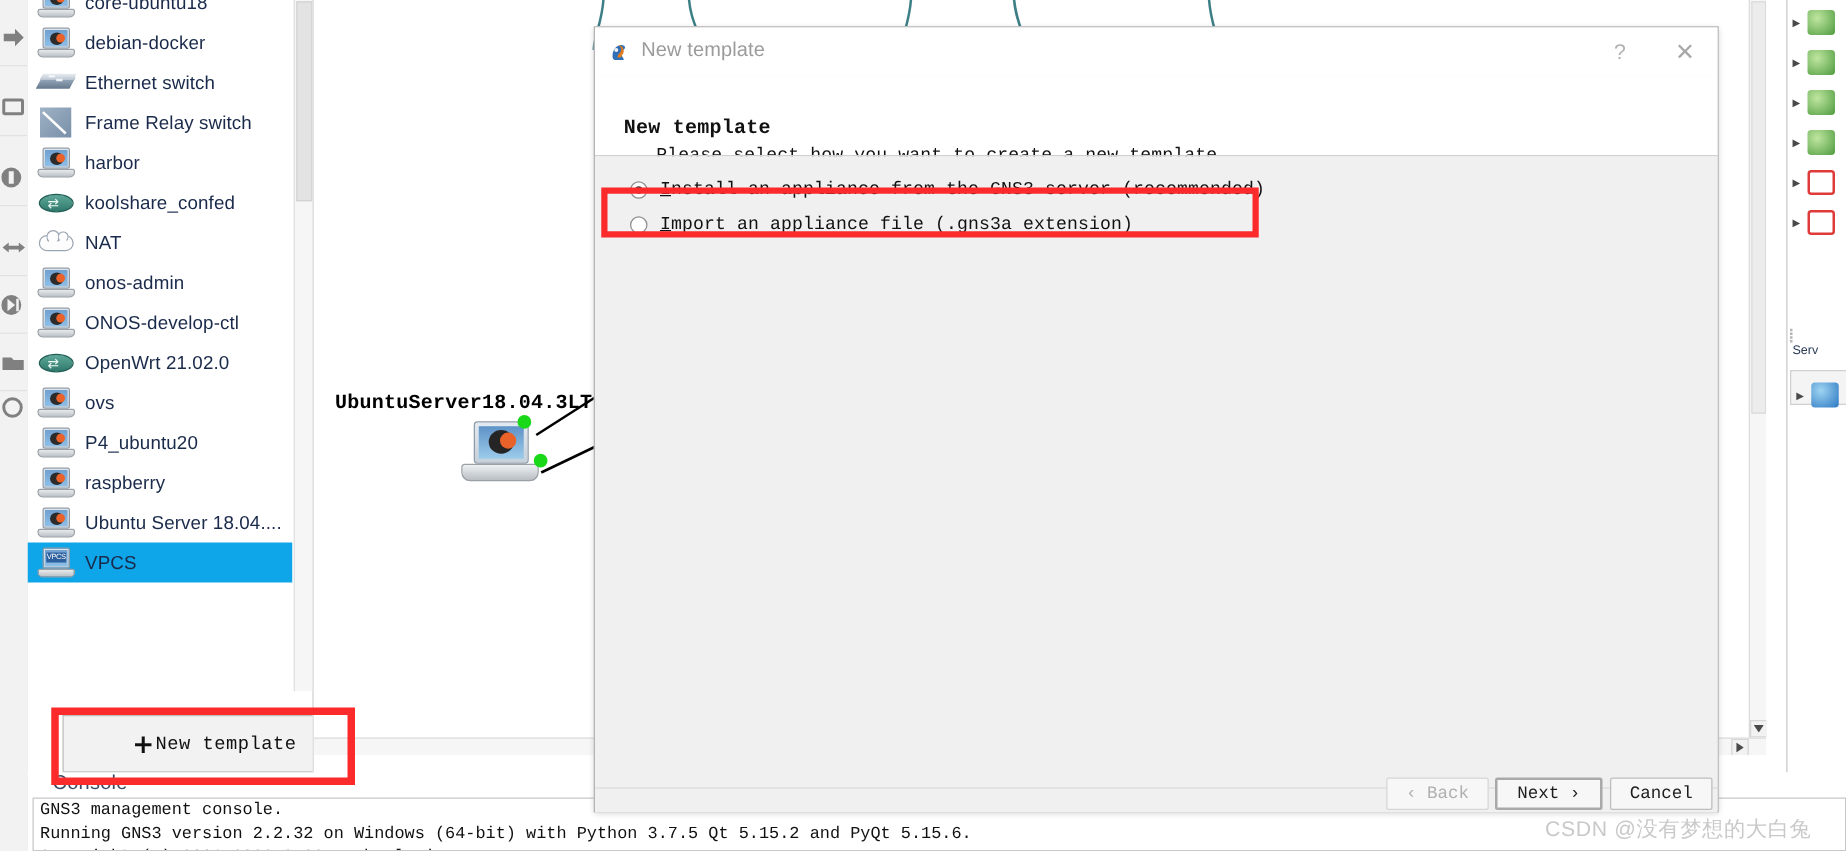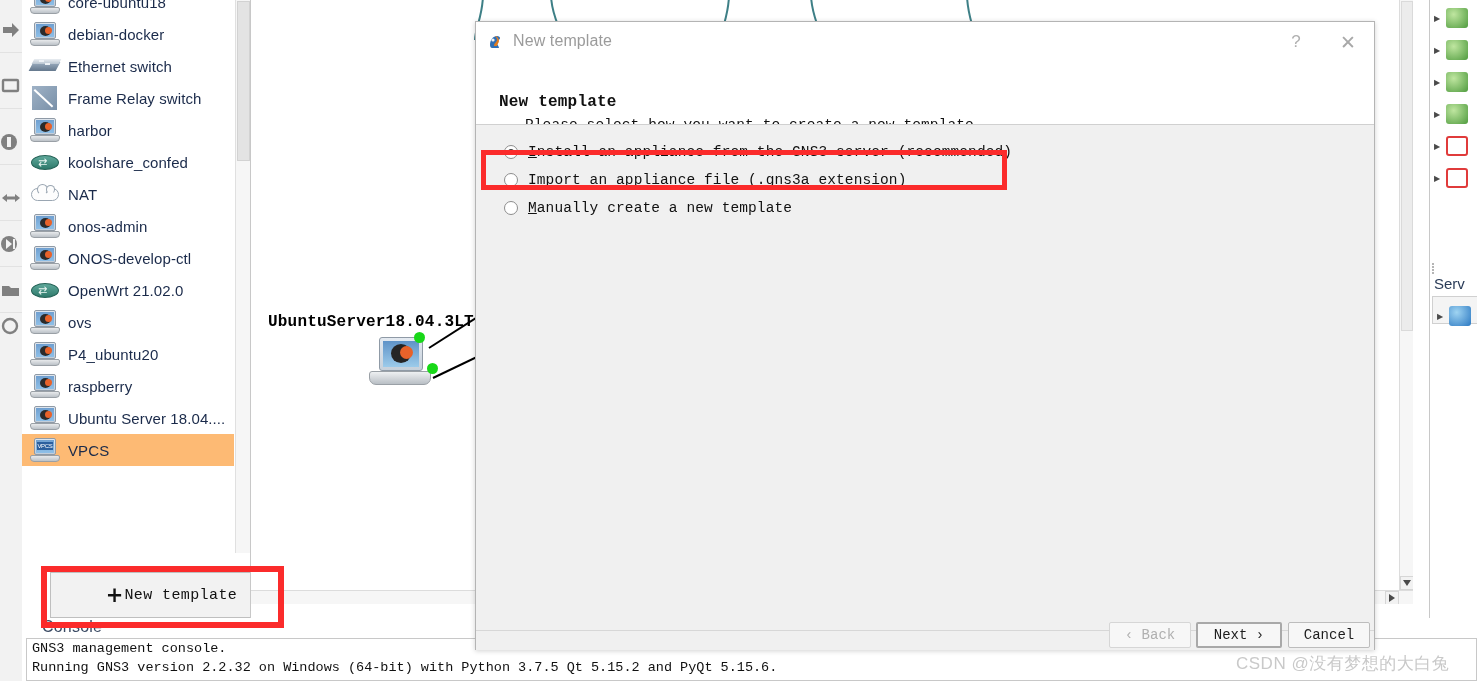--- a/index.html
+++ b/index.html
@@ -13,21 +13,21 @@
 
   
   #left-toolbar{left:0;top:0;width:22px;height:681px;background:#f2f2f2;border-right:1px solid #cfcfcf;}
   .ltool{position:absolute;left:0;width:22px;height:44px;display:flex;align-items:center;justify-content:center;border-bottom:1px solid #e2e2e2;}
   .ltool svg{display:block;}
 
   
   #sidebar{left:22px;top:0;width:228px;height:620px;background:#ffffff;border-right:1px solid #c8c8c8;overflow:hidden;}
   #device-list{position:absolute;left:0;top:0;width:212px;height:553px;overflow:hidden;}
   .dev-row{height:32px;display:flex;align-items:center;padding-left:6px;box-sizing:border-box;}
-  .dev-row.selected{background:#fdba74;}
+  .dev-row.selected{background:#0ea5e9;}
   .dev-ico{width:34px;height:28px;flex:0 0 34px;position:relative;margin-right:6px;}
   .dev-label{font-size:15px;color:#1a2a4a;white-space:nowrap;letter-spacing:.1px;}
 
   
   .ic-pc .scr{position:absolute;left:6px;top:2px;width:22px;height:17px;background:linear-gradient(180deg,#dfe6ee,#c3cdd8);border:1px solid #8f9aa6;border-radius:2px;box-sizing:border-box;}
   .ic-pc .inner{position:absolute;left:8px;top:4px;width:18px;height:13px;background:linear-gradient(180deg,#6f9fd0,#8fc0e8);}
   .ic-pc .base{position:absolute;left:2px;top:19px;width:30px;height:7px;background:linear-gradient(180deg,#e8eaec,#bcc2c8);border:1px solid #9aa0a6;border-radius:2px 2px 4px 4px;box-sizing:border-box;}
   .ic-pc .bird{position:absolute;left:12px;top:6px;width:11px;height:10px;border-radius:50%;background:#2b2b2b;}
   .ic-pc .bird:after{content:"";position:absolute;left:5px;top:1px;width:7px;height:7px;border-radius:50%;background:#e8622a;}
   .ic-pc .vpcs{position:absolute;left:9px;top:6px;width:16px;height:8px;background:#2c5f9e;color:#fff;font-size:6px;line-height:8px;text-align:center;font-family:"Liberation Sans",sans-serif;letter-spacing:-.3px;}
@@ -85,21 +85,21 @@
   .sb-arrow{position:absolute;width:14px;height:14px;background:#f2f2f2;border:1px solid #d6d6d6;box-sizing:border-box;display:flex;align-items:center;justify-content:center;}
 
   
   #right-panel{left:1429px;top:0;width:48px;height:618px;background:#ffffff;border-left:1px solid #c8c8c8;}
   .tree-row{position:absolute;left:0;width:48px;height:32px;display:flex;align-items:center;}
   .tri{width:14px;text-align:center;font-size:8px;color:#4a4a4a;font-family:"DejaVu Sans",sans-serif;}
   .tree-ico{width:22px;height:20px;margin-left:2px;border-radius:3px;}
   .ico-green{background:radial-gradient(circle at 35% 32%,#bfe6a0,#4f9b3e);}
   .ico-red{background:linear-gradient(180deg,#fff,#fff);border:2px solid #e03b3b;box-sizing:border-box;}
   .ico-blue{background:radial-gradient(circle at 35% 32%,#9fd4f2,#2b78c2);}
-  #servers-label{position:absolute;left:4px;top:275px;font-size:15px;color:#2a3c58;}
+  #servers-label{position:absolute;left:4px;top:275px;font-size:10px;color:#2a3c58;}
   #servers-box{position:absolute;left:2px;top:296px;width:46px;height:28px;background:#f4f4f4;border:1px solid #d0d0d0;box-sizing:border-box;}
   #rp-splitter{position:absolute;left:2px;top:262px;width:10px;height:8px;}
   #rp-splitter i{display:block;width:2px;height:2px;background:#b5b5b5;margin:1px 0;}
 
   
   #dialog{left:475px;top:21px;width:900px;height:629px;background:#f0f0f0;border:1px solid #b4b4b4;box-shadow:0 1px 5px rgba(0,0,0,.18);box-sizing:border-box;z-index:30;}
   #dlg-titlebar{position:absolute;left:0;top:0;width:898px;height:39px;background:#ffffff;}
   #dlg-appicon{position:absolute;left:11px;top:11px;width:17px;height:17px;}
   #dlg-title{position:absolute;left:37px;top:10px;font-size:16px;color:#9b9b9b;letter-spacing:.1px;}
   #dlg-help{position:absolute;left:806px;top:8px;width:28px;height:24px;display:flex;align-items:center;justify-content:center;font-size:17px;color:#b0b0b0;}
@@ -448,24 +448,20 @@
 
   <div id="dlg-body">
     <div class="radio-row" style="top:19px">
       <span class="radio-mark on"></span>
       <span class="radio-text"><u>I</u><span>nstall an appliance from the GNS3 server (recommended)</span></span>
     </div>
     <div class="radio-row" style="top:47px">
       <span class="radio-mark"></span>
       <span class="radio-text"><u>I</u><span>mport an appliance file (.gns3a extension)</span></span>
     </div>
-    <div class="radio-row" style="top:75px">
-      <span class="radio-mark"></span>
-      <span class="radio-text"><u>M</u><span>anually create a new template</span></span>
-    </div>
   </div>
   <div id="radio-redbox"></div>
 
   <div id="dlg-footline"></div>
   <div id="dlg-footer">
     <div class="dbtn disabled" style="left:633px;width:82px">
       <span>‹ Back</span>
     </div>
     <div class="dbtn default" style="left:720px;width:86px">
       <span>Next ›</span>

